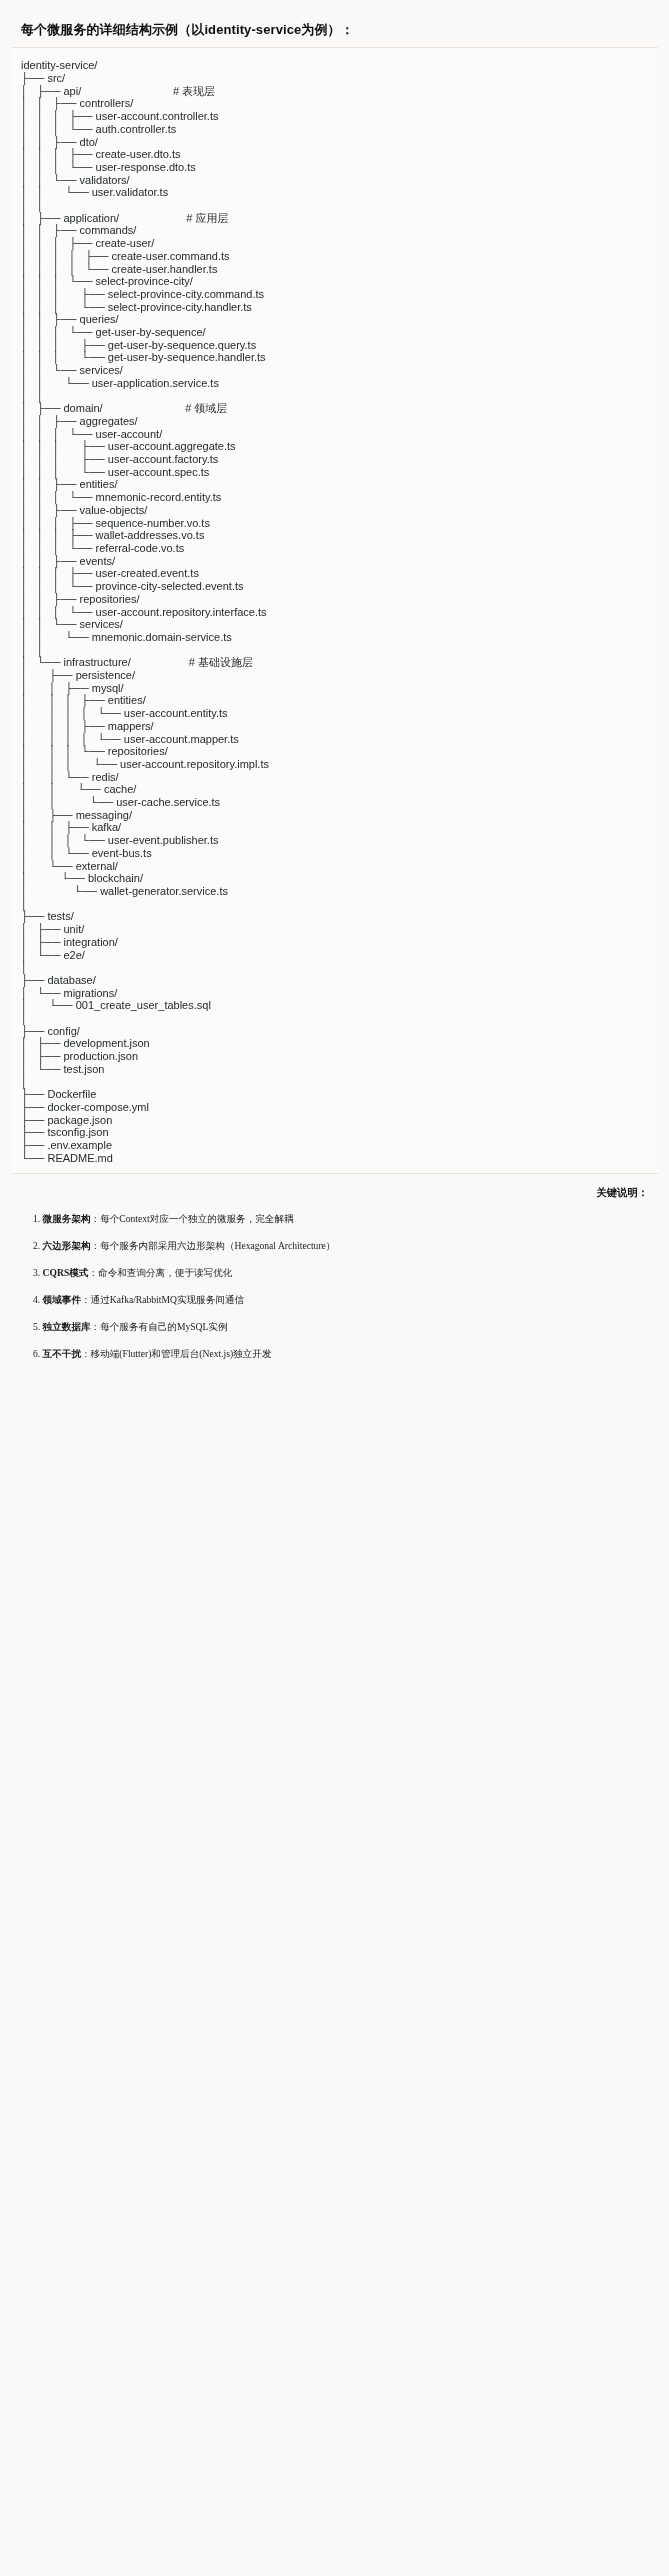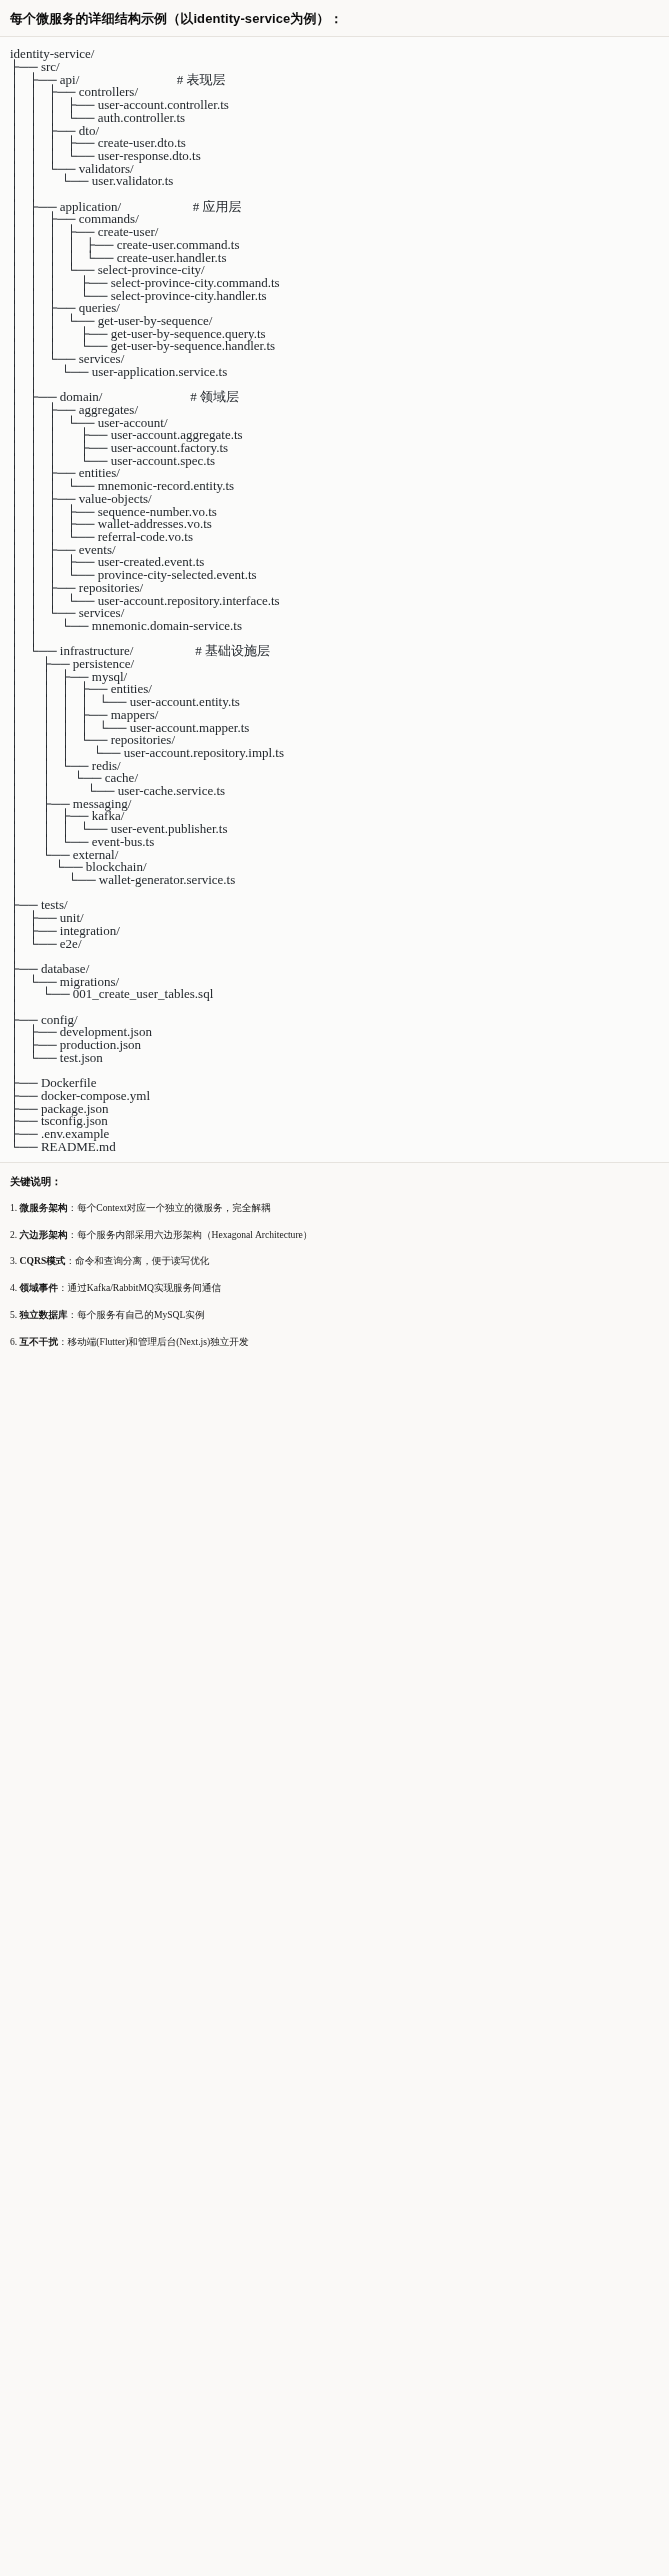--- a/index.html
+++ b/index.html
@@ -12,21 +12,21 @@
     width: 669px;
     min-height: 2576px;
     font-family: "Liberation Sans", sans-serif;
     color: #1a1a1a;
   }
   .page {
     width: 669px;
     min-height: 2576px;
     background: #faf9f7;
     position: relative;
-    padding: 0;
+    padding: 11px;
   }
   .title {
     font-family: "Liberation Sans", sans-serif;
     font-weight: bold;
     font-size: 13px;
     line-height: 1.5;
     color: #0d0d0d;
     padding: 8.8px 10px 8.1px 10px;
     letter-spacing: 0.1px;
   }
@@ -34,40 +34,41 @@
     height: 0.6px;
     background: #e6e3de;
     width: 100%;
   }
   .tree-block {
     background: #fbfbfa;
     padding: 11.3px 10px 8.8px 10px;
   }
   pre.tree {
     margin: 0;
-    font-family: Liberation Serif, serif;
-    font-size: 13px;
+    font-family: Liberation Sans, sans-serif;
+    font-size: 11px;
     line-height: 12.7px;
     color: #24292e;
     white-space: pre;
     letter-spacing: 0px;
     tab-size: 4;
   }
   .notes {
     padding: 2.5px 10px 6.3px 10px;
   }
   .notes-title {
     font-family: "Liberation Sans", sans-serif;
     font-weight: bold;
     font-size: 10.3px;
     color: #0d0d0d;
     margin: 10px 0 11.3px 0;
+    text-align: right;
   }
   ol.note-list {
-    margin: 0;
+    margin: 12px;
     padding: 0;
     list-style: none;
     counter-reset: noteidx;
   }
   ol.note-list li {
     font-family: "Liberation Serif", serif;
     font-size: 9.6px;
     line-height: 1.5;
     color: #1a1a1a;
     margin-bottom: 12.5px;

